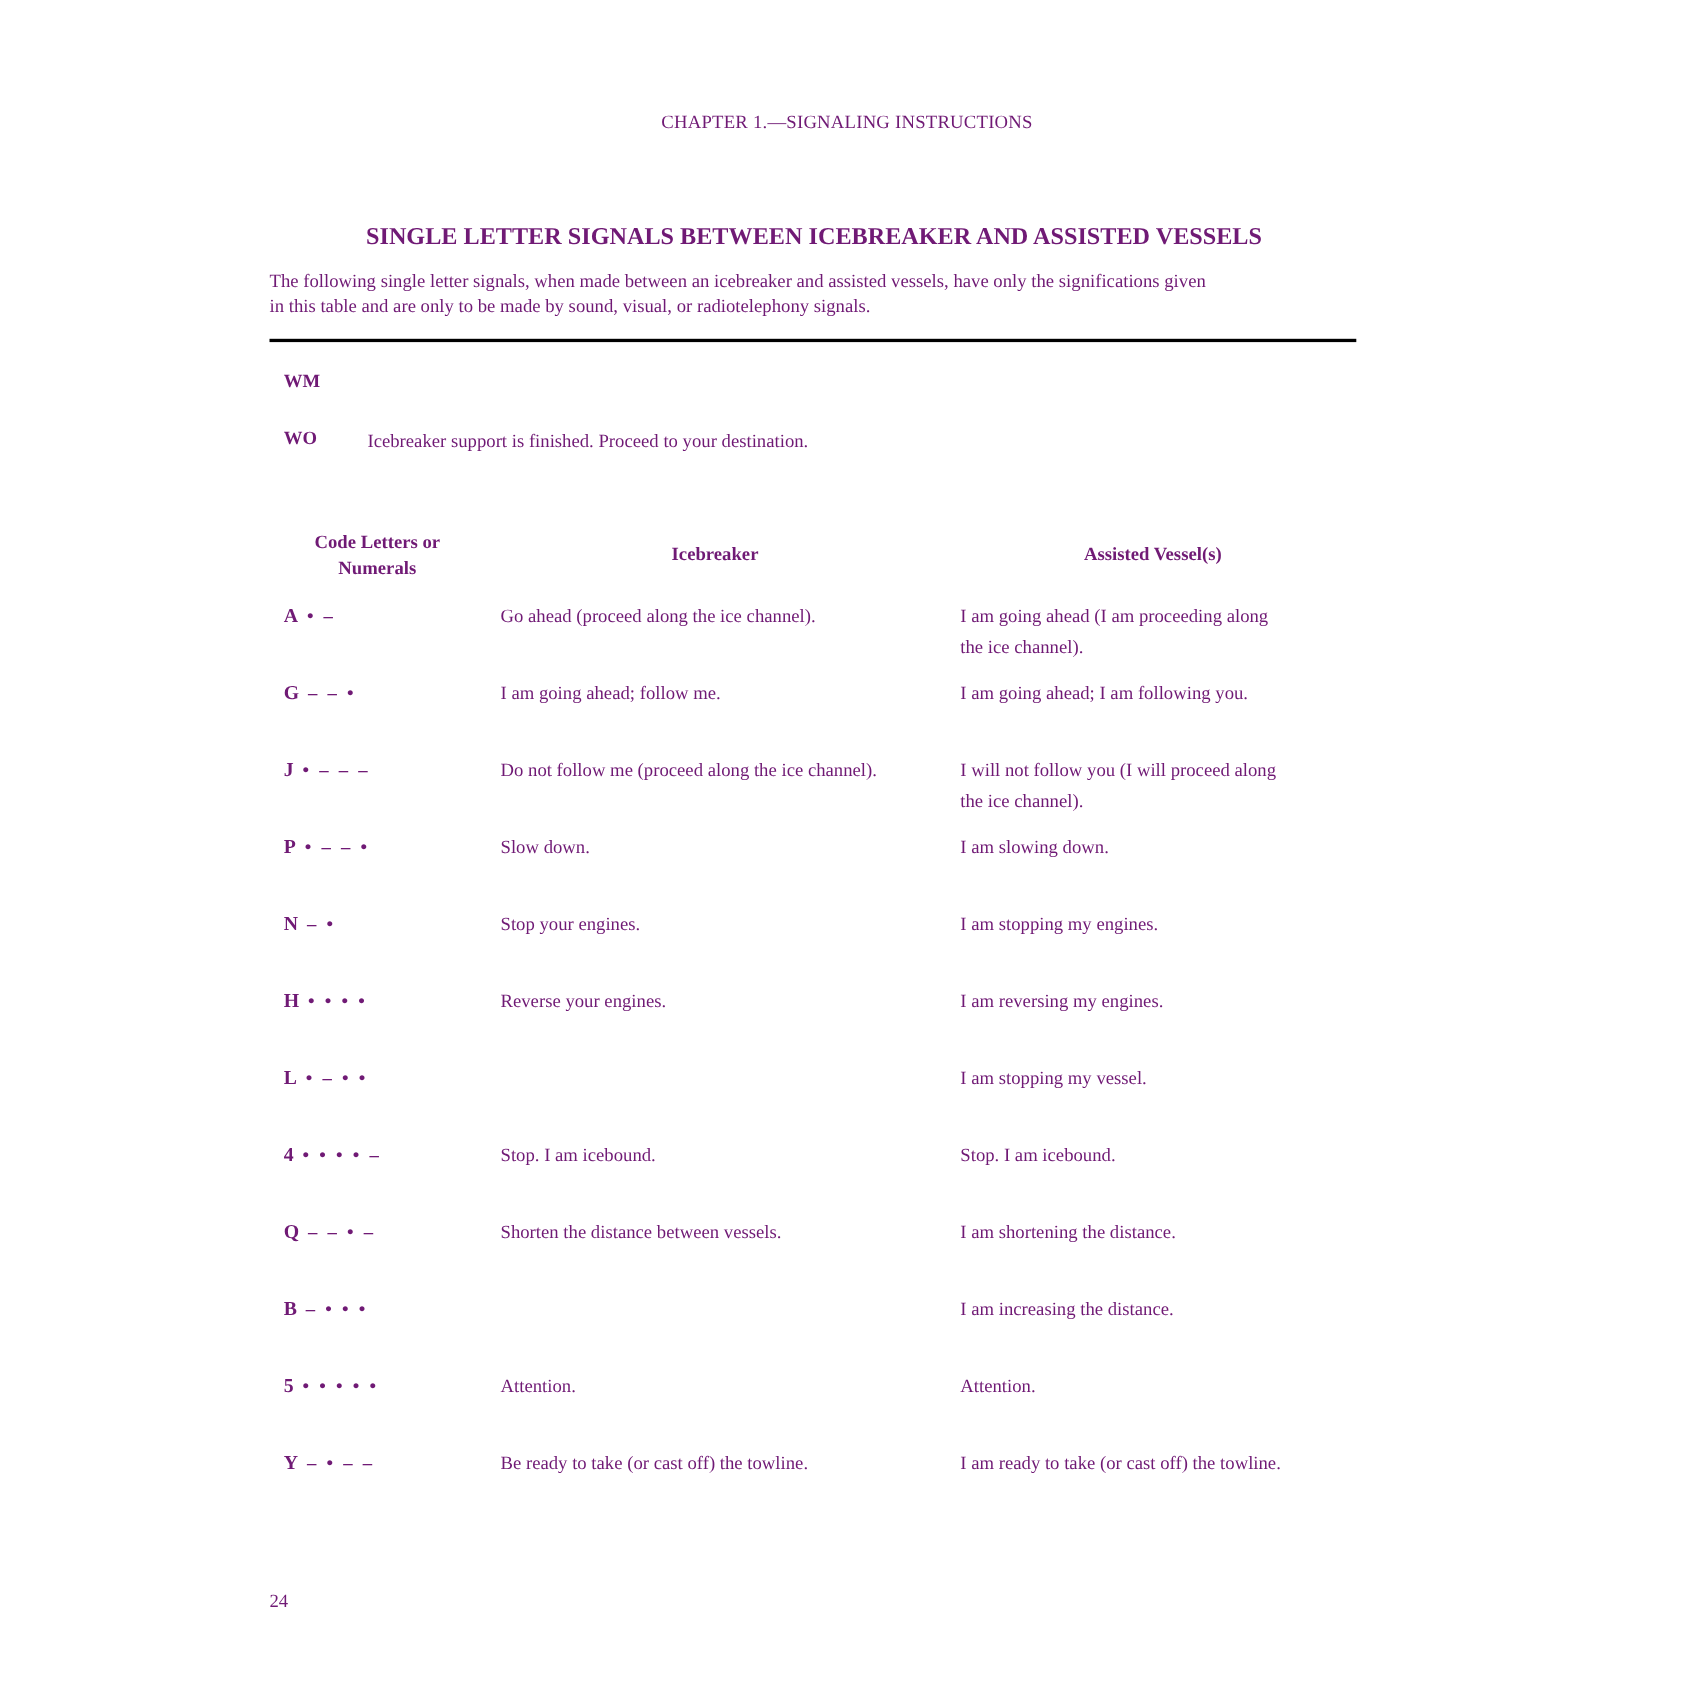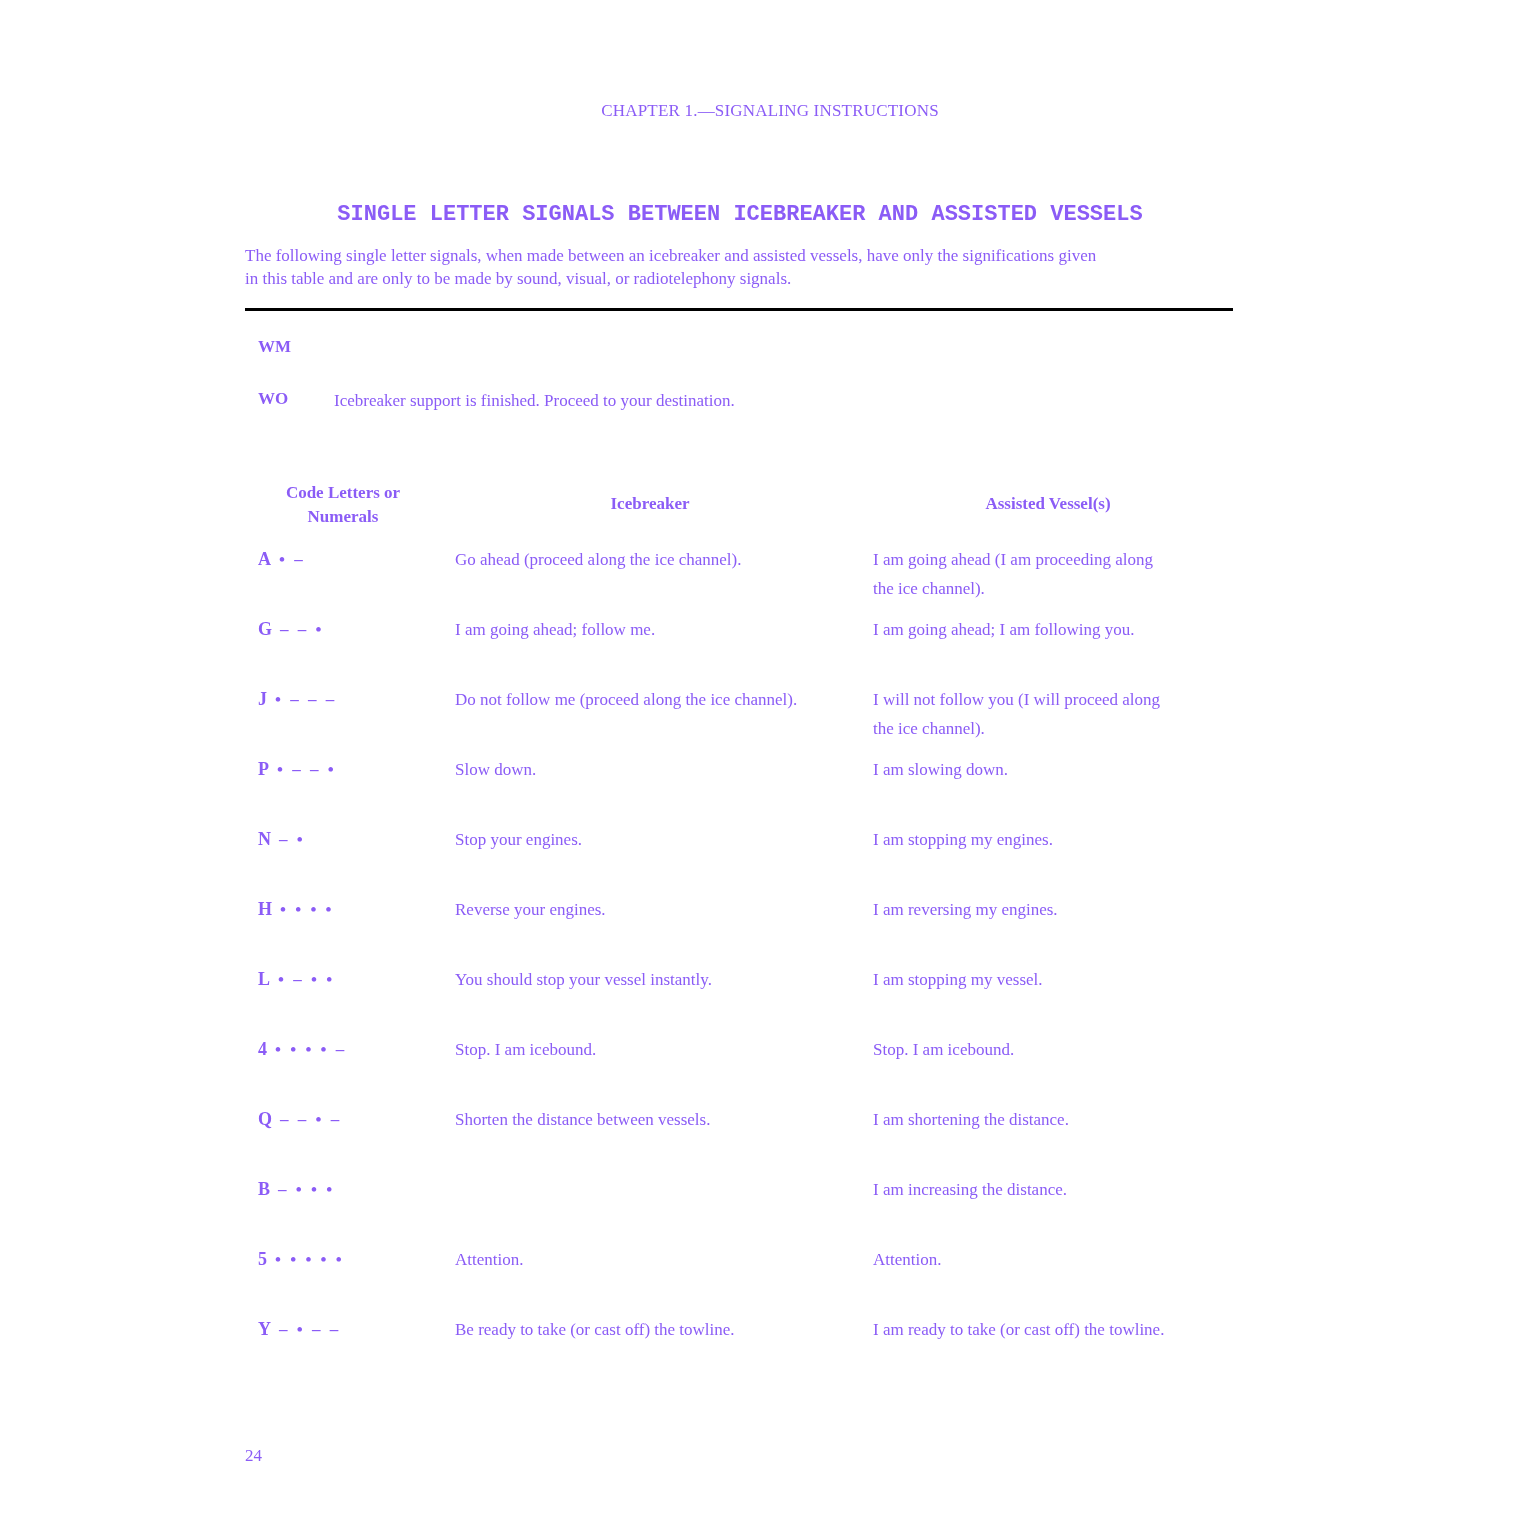--- a/index.html
+++ b/index.html
@@ -1,38 +1,37 @@
 <!DOCTYPE html>
 <html><head>
 <meta charset="utf-8">
 <style>
   html, body { margin: 0; padding: 0; background: #ffffff; }
   .page {
     position: relative;
     width: 1288px;
     height: 1540px;
     background: #ffffff;
-    color: #8b5cf6;
+    color: #701a75;
     font-family: "Liberation Serif", serif;
     overflow: hidden;
   }
   .abs { position: absolute; }
 
   .running-header {
     top: 101px; left: 0; width: 1540px;
     text-align: center;
     font-size: 17px;
     letter-spacing: 0.2px;
   }
   .section-title {
     top: 202px; left: 245px; width: 990px;
     text-align: center;
     font-weight: bold;
     font-size: 22px;
-    font-family: Liberation Mono, monospace;
   }
   .intro {
     top: 244px; left: 245px; width: 995px;
     font-size: 17px;
     line-height: 23px;
     white-space: pre-line;
   }
   .rule {
     top: 308px; left: 245px; width: 988px; height: 3px;
     background: #000000;
@@ -157,21 +156,20 @@
     </div>
 
     <div class="trow">
       <div class="cell c1"><span class="code">H</span><span class="morse">• • • •</span></div>
       <div class="cell c2">Reverse your engines.</div>
       <div class="cell c3">I am reversing my engines.</div>
     </div>
 
     <div class="trow">
       <div class="cell c1"><span class="code">L</span><span class="morse">• – • •</span></div>
-      <div class="cell c2">You should stop your vessel instantly.</div>
       <div class="cell c3">I am stopping my vessel.</div>
     </div>
 
     <div class="trow">
       <div class="cell c1"><span class="code">4</span><span class="morse">• • • • –</span></div>
       <div class="cell c2">Stop. I am icebound.</div>
       <div class="cell c3">Stop. I am icebound.</div>
     </div>
 
     <div class="trow">

